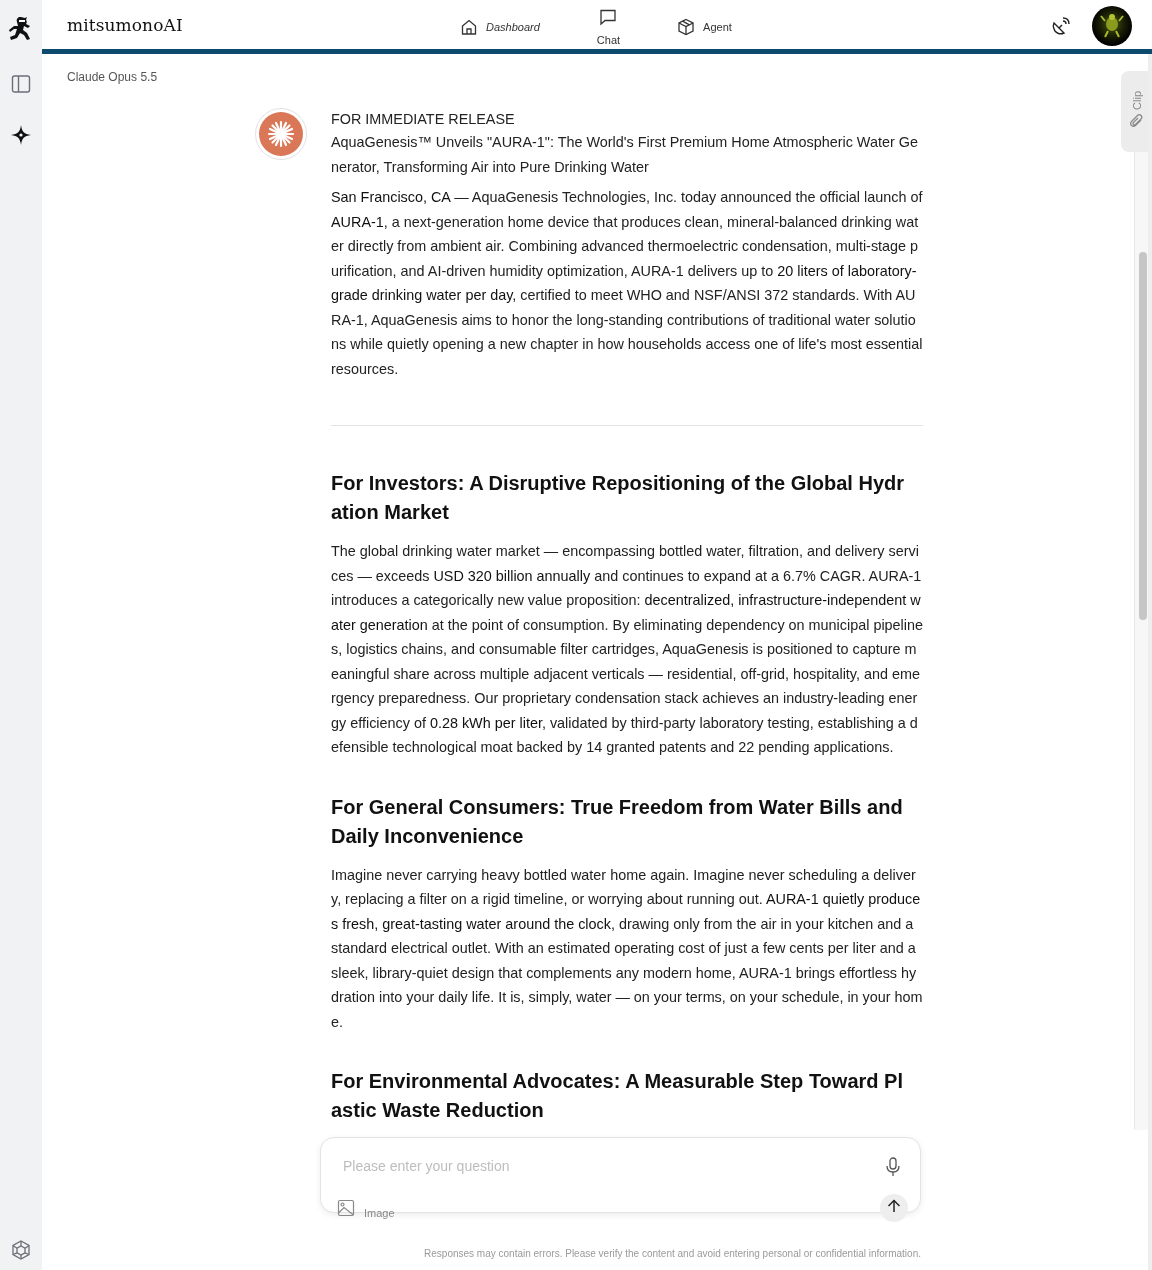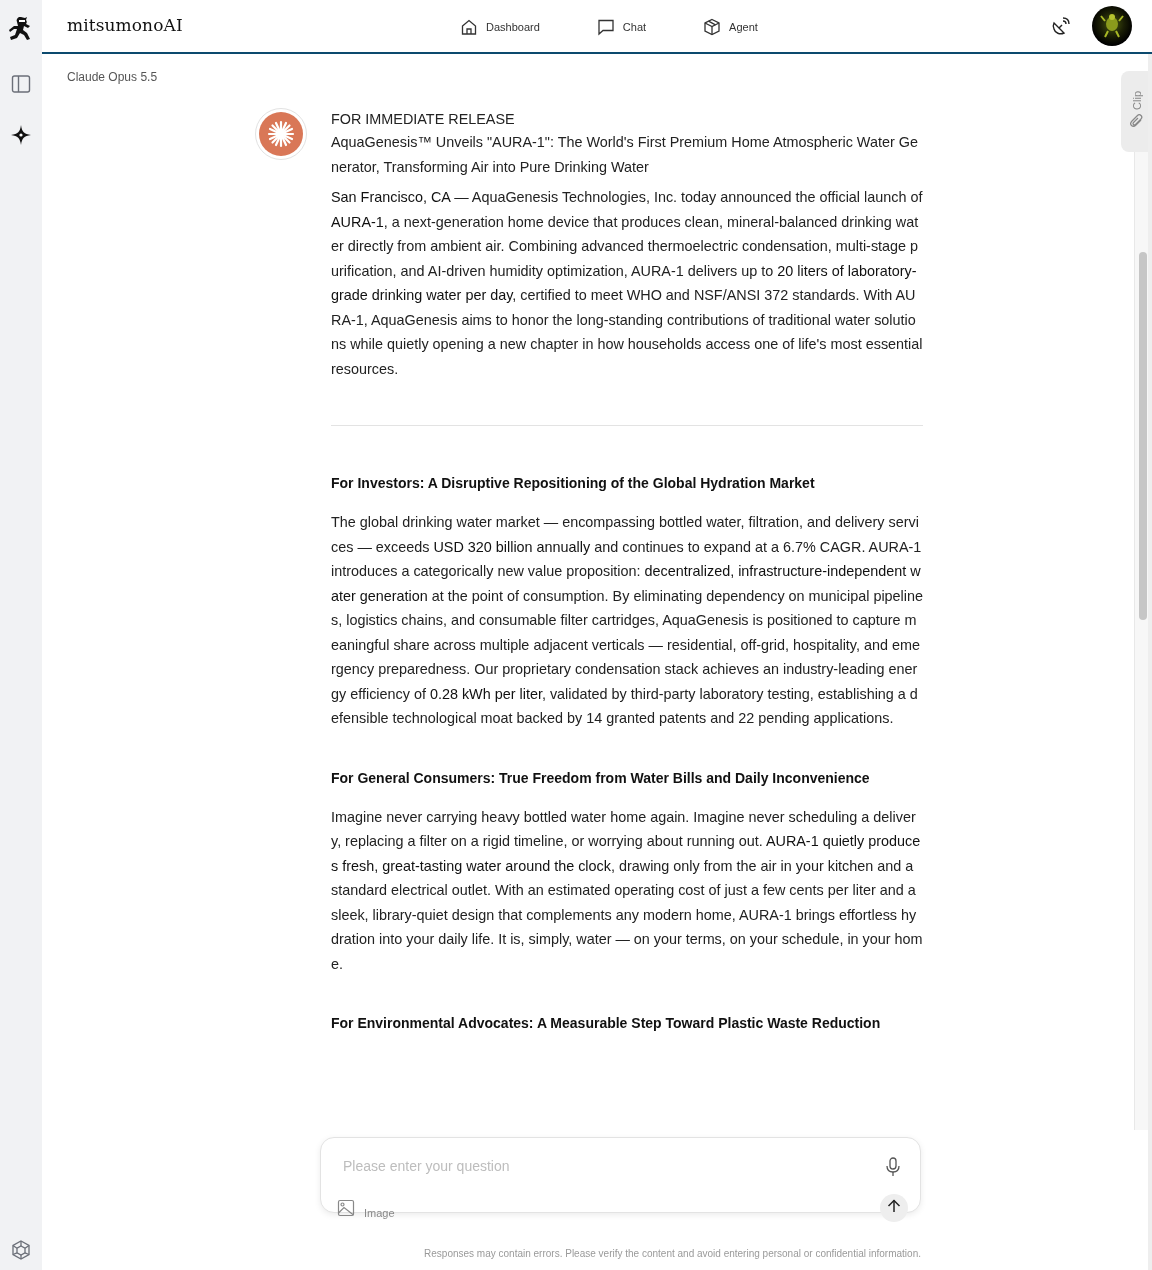--- a/index.html
+++ b/index.html
@@ -6,27 +6,27 @@
   html, body { width: 1152px; height: 1270px; overflow: hidden; background: #fff; }
   body { font-family: "Liberation Sans", sans-serif; color: #1f1f1f; position: relative; }
 
   .sidebar { position: absolute; left: 0; top: 0; width: 42px; height: 1270px; background: #f1f2f4; }
   .sidebar .icon { position: absolute; left: 0; width: 42px; display: flex; justify-content: center; align-items: center; }
   .logo-icon { top: 12px; height: 36px; }
   .panel-icon { top: 72px; height: 24px; }
   .sparkle-icon { top: 122px; height: 26px; }
   .cube-icon { top: 1238px; height: 24px; }
 
-  .topbar { position: absolute; left: 42px; top: 0; right: 0; height: 54px; border-bottom: 2px solid #0c4a6e; background: #fff; }
+  .topbar { position: absolute; left: 42px; top: 0; right: 0; height: 54px; border-bottom: 5px solid #0c4a6e; background: #fff; }
   .brand { position: absolute; left: 25px; top: 15px; font-family: "DejaVu Serif", serif; font-size: 17px; color: #111; letter-spacing: 0.1px; }
   .nav { position: absolute; left: 418px; top: 0; height: 54px; display: flex; align-items: center; gap: 0; }
   .nav-item { display: flex; align-items: center; gap: 8px; font-size: 11px; color: #333; cursor: pointer; }
   .nav-item svg { display: block; }
-  .nav-item.dashboard { margin-right: 57px; }
-  .nav-item.chat { margin-right: 57px; }
+  .nav-item.dashboard { margin-right: 57px; font-style: italic; }
+  .nav-item.chat { margin-right: 57px; flex-direction: column; }
   .signal-icon { position: absolute; right: 80px; top: 15px; width: 22px; height: 22px; }
   .avatar { position: absolute; right: 20px; top: 6px; width: 40px; height: 40px; border-radius: 50%; background: radial-gradient(circle at 50% 45%, #4a5a10 0%, #1b1f05 40%, #000 70%); overflow: hidden; }
 
   .model-label { position: absolute; left: 67px; top: 70px; font-size: 12px; color: #555; }
 
   .clip-tab { position: absolute; left: 1121px; top: 71px; width: 31px; height: 81px; background: #ececec; border-radius: 8px 0 0 8px; display: flex; flex-direction: column; align-items: center; justify-content: center; cursor: pointer; }
   .clip-text { writing-mode: vertical-rl; transform: rotate(180deg); font-size: 11px; color: #888; }
 
   .scroll-track { position: absolute; left: 1134px; top: 152px; width: 14px; height: 978px; background: #f7f7f7; border-left: 1px solid #e8e8e8; }
   .scroll-thumb { position: absolute; left: 4px; top: 100px; width: 8px; height: 368px; border-radius: 4px; background: #c6c6c6; }
@@ -35,21 +35,21 @@
   .assistant-avatar { position: absolute; left: 255px; top: 108px; width: 52px; height: 52px; border-radius: 50%; border: 1px solid #e2e2e2; background: #fff; display: flex; align-items: center; justify-content: center; }
   .assistant-avatar .inner { width: 44px; height: 44px; border-radius: 50%; background: #d97757; display: flex; align-items: center; justify-content: center; }
 
   .content { position: absolute; left: 331px; top: 108px; width: 592px; height: 1022px; overflow: hidden; font-size: 14.4px; line-height: 24.5px; color: #222; word-break: break-all; }
   .content p { margin: 0; }
   .content b { font-weight: normal; color: #111; }
   .release-label { line-height: 22px; }
   .headline { line-height: 24.5px; margin-bottom: 6px !important; }
   .lead { margin-bottom: 0; }
   .divider { height: 1px; background: #e3e3e3; margin: 44px 0 43px 0; }
-  .content h2 { font-size: 14px; font-weight: bold; line-height: 29px; color: #111; margin: 0 16px 12px 0; }
+  .content h2 { font-size: 20px; font-weight: bold; line-height: 29px; color: #111; margin: 0 16px 12px 0; }
   .section { margin-bottom: 33px; }
   .section p { margin-top: 0; }
 
   .input-box { position: absolute; left: 320px; top: 1137px; width: 601px; height: 76px; border: 1px solid #e3e3e3; border-radius: 14px; background: #fff; box-shadow: 0 2px 6px rgba(0,0,0,0.08); }
   .input-field { position: absolute; left: 22px; top: 20px; width: 520px; border: none; outline: none; font-size: 14px; color: #333; background: transparent; font-family: "Liberation Sans", sans-serif; }
   .input-field::placeholder { color: #bdbdbd; }
   .mic-icon { position: absolute; right: 17px; top: 18px; width: 20px; height: 22px; cursor: pointer; }
   .image-btn { position: absolute; left: 16px; top: 61px; display: flex; align-items: flex-end; gap: 9px; font-size: 11px; color: #888; cursor: pointer; }
   .send-btn { position: absolute; right: 12px; top: 56px; width: 28px; height: 28px; border-radius: 50%; background: #eeeeee; display: flex; align-items: center; justify-content: center; cursor: pointer; }
   .disclaimer { position: absolute; left: 320px; top: 1248px; width: 601px; text-align: right; font-size: 10px; color: #9a9a9a; }

